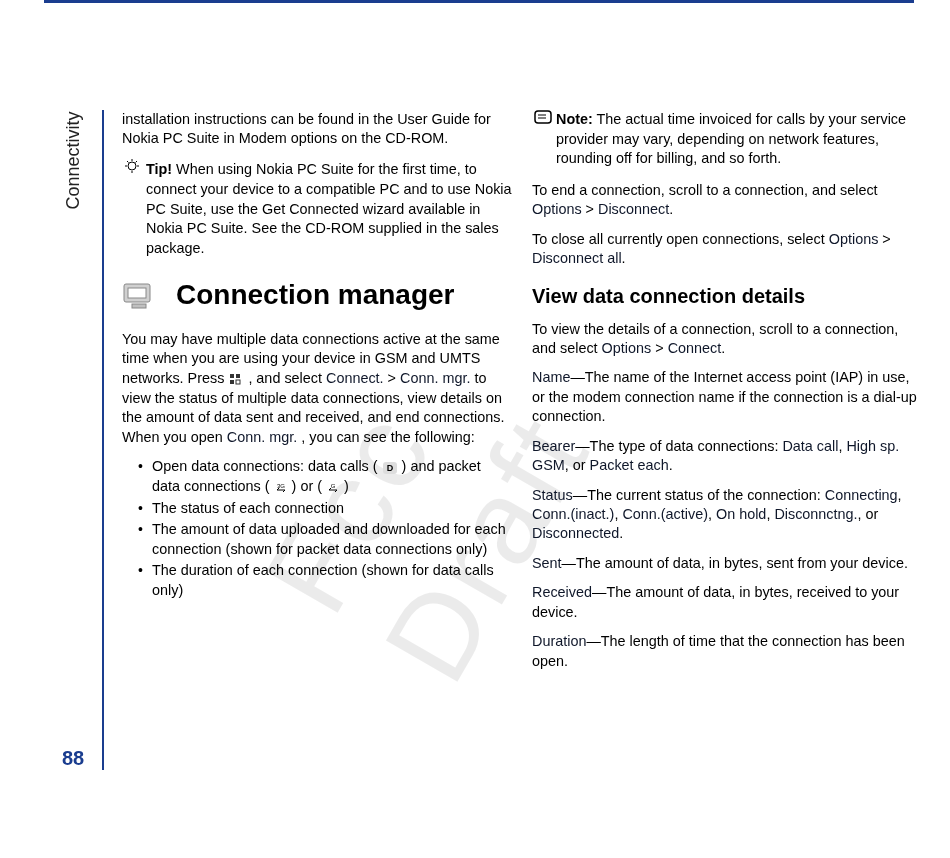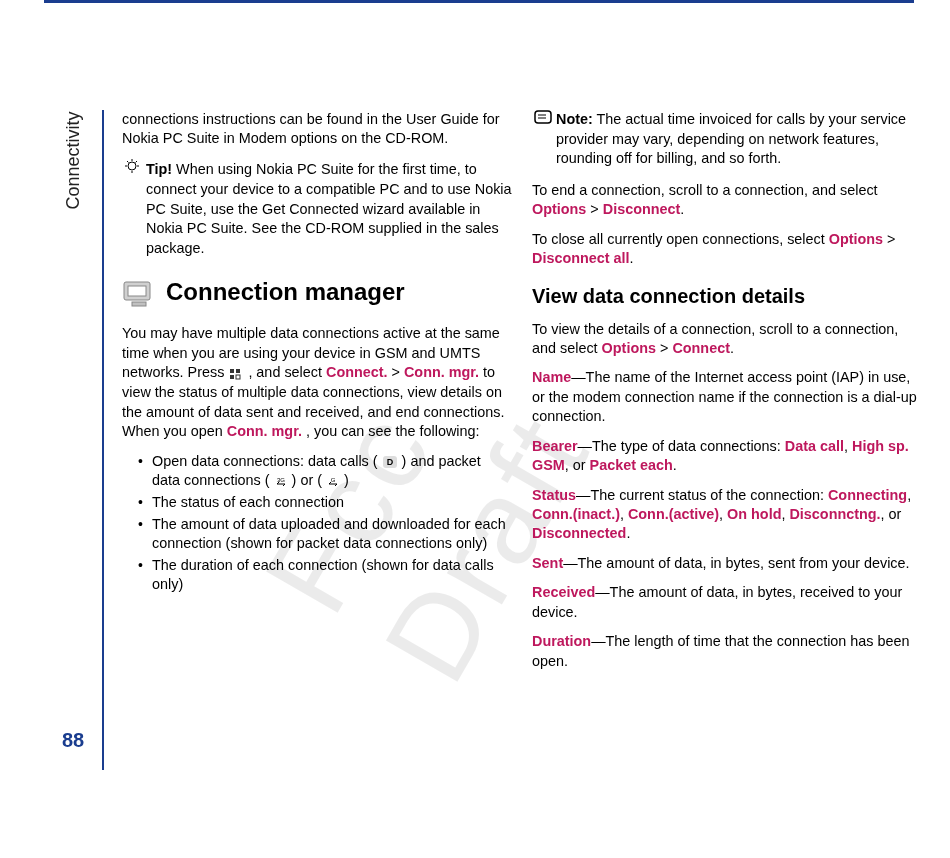--- a/index.html
+++ b/index.html
@@ -48,21 +48,20 @@
     font-size: 18px;
     color: #222;
     white-space: nowrap;
     margin-bottom: auto;
     margin-top: 40px;
   }
   .page-number {
     color: #1a3d8f;
     font-weight: bold;
     font-size: 20px;
-    margin-bottom: 18px;
   }
   .content {
     position: absolute;
     top: 110px;
     left: 122px;
     width: 800px;
     height: 660px;
     display: flex;
     gap: 20px;
     z-index: 1;
@@ -79,28 +78,28 @@
     padding-left: 24px;
   }
   .tip-icon, .note-icon {
     display: inline-block;
     width: 16px;
     margin-left: -22px;
     margin-right: 2px;
     vertical-align: middle;
   }
   .bold { font-weight: bold; }
-  .blue { color: #be185d; font-weight: bold; }
+  .blue { color: #0f172a; font-weight: normal; }
   h2.section {
-    font-size: 24px;
+    font-size: 28px;
     font-weight: bold;
     margin: 18px 0 16px 0;
     display: flex;
-    align-items: flex-end;
-    gap: 10px;
+    align-items: center;
+    gap: 20px;
   }
   .section-icon {
     display: inline-block;
     width: 34px;
     height: 30px;
     vertical-align: middle;
   }
   h3.sub {
     font-size: 20px;
     font-weight: bold;
@@ -129,21 +128,21 @@
 <div class="watermark">Fcc Draft</div>
 
 <div class="left-margin">
   <div class="sidebar-title">Connectivity</div>
   <div class="page-number">88</div>
 </div>
 
 <div class="content">
 
   <div class="col">
-    <p>connections instructions can be found in the User Guide for Nokia PC Suite in Modem options on the CD-ROM.</p>
+    <p>installation instructions can be found in the User Guide for Nokia PC Suite in Modem options on the CD-ROM.</p>
 
     <p class="tip">
       <span class="tip-icon">
         <svg width="16" height="16" viewBox="0 0 16 16">
             <g fill="none" stroke="#000" stroke-width="1">
               <circle cx="8" cy="7" r="4"></circle>
               <line x1="8" y1="0" x2="8" y2="2"></line>
               <line x1="8" y1="12" x2="8" y2="14"></line>
               <line x1="1" y1="7" x2="3" y2="7"></line>
               <line x1="13" y1="7" x2="15" y2="7"></line>

